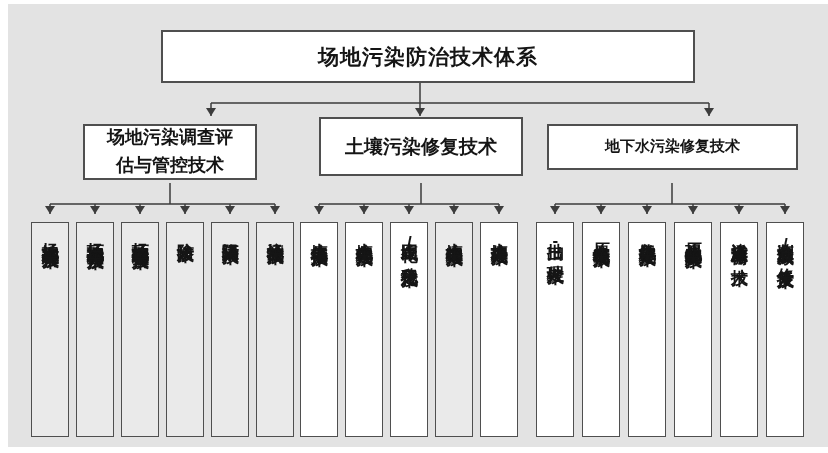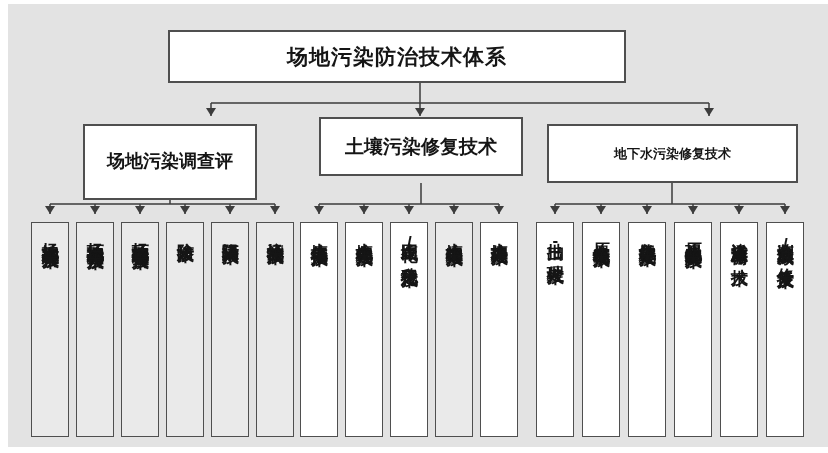--- a/index.html
+++ b/index.html
@@ -15,25 +15,25 @@
   .stage{position:relative; width:828px; height:453px; background:#ffffff;}
   .panel{position:absolute; left:8px; top:4px; width:820px; height:443px; background:var(--bg);}
   svg.connectors{position:absolute; left:0; top:0; pointer-events:none;}
 
   .box{
     position:absolute; background:var(--box);
     border:2px solid var(--border);
     display:flex; flex-direction:column; justify-content:center; align-items:center;
     color:var(--ink); font-weight:bold; text-align:center;
   }
-  .root-box{left:168px; top:30px; width:458px; height:53px; font-size:21px; letter-spacing:1px;}
+  .root-box{left:161px; top:30px; width:534px; height:53px; font-size:21px; letter-spacing:1px;}
   .l2-box{font-size:18px; line-height:1.32; border-width:2px;}
-  .b1{left:83px;  top:124px; width:174px; height:76px;}
+  .b1{left:83px;  top:124px; width:174px; height:56px;justify-content:space-between;}
   .b2{left:319px; top:117px; width:204px; height:59px; font-size:19px;}
-  .b3{left:547px; top:124px; width:251px; height:59px; font-size:13px;}
+  .b3{left:547px; top:124px; width:251px; height:46px; font-size:15px;font-family:Liberation Serif, serif;}
 
   .leaf-row{position:absolute; top:222px; display:flex;}
   #g0{left:31px;  gap:7px;}
   #g1{left:300px; gap:7px;}
   #g2{left:536px; gap:8px;}
   .leaf{
     width:38px; height:215px; background:var(--box);
     border:1.6px solid var(--border);
     display:flex; justify-content:center; align-items:flex-start;
     padding-top:6px;
@@ -90,20 +90,21 @@
       <line x1="785" y1="204" x2="785" y2="214" marker-end="url(#ah)"></line>
     </g>
   </svg>
 
   <div class="box root-box">
     <div>场地污染防治技术体系</div>
   </div>
 
   <div class="box l2-box b1">
     <div>场地污染调查评</div>
+    <div>估与管控技术</div>
   </div>
   <div class="box l2-box b2">
     <div>土壤污染修复技术</div>
   </div>
   <div class="box l2-box b3">
     <div>地下水污染修复技术</div>
   </div>
 
   <div class="leaf-row" id="g0">
       <div class="leaf gray">

